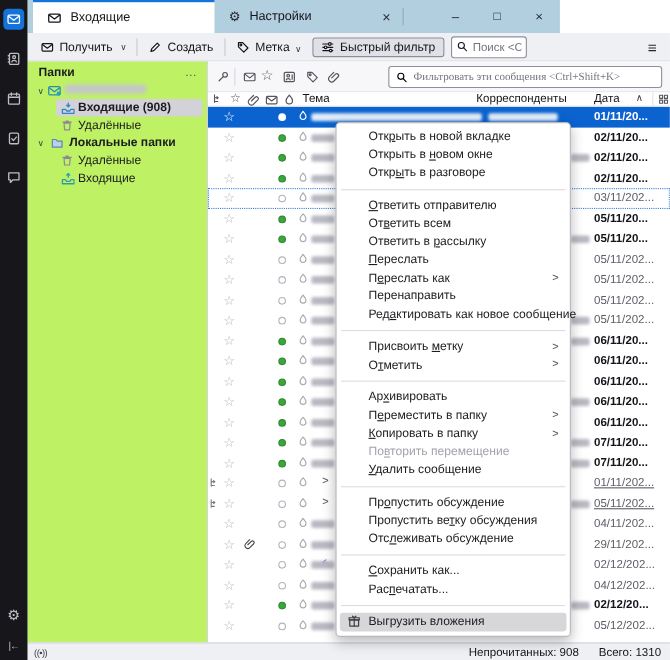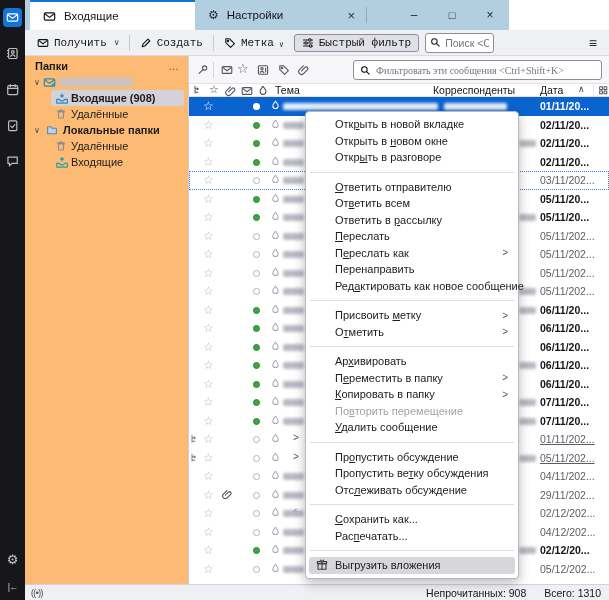--- a/index.html
+++ b/index.html
@@ -22,36 +22,36 @@
   .tab.active { left:5px; width:165px; background:#fff; border-top:2px solid #1373d9; padding-left:13px; gap:8px; }
   .tab.inactive { left:170px; width:170px; padding-left:13px; gap:8px; }
   .tab .close { margin-left:auto; margin-right:10px; font-size:13px; color:#2c2c33; }
   .tab-sep { position:absolute; left:341px; top:7px; width:1px; height:16px; background:#90aabd; }
   .win-controls { position:absolute; right:0; top:0; height:30px; display:flex; align-items:center; gap:0; }
   .win-btn { width:38px; text-align:center; font-size:12px; color:#26262c; }
   .win-btn.max { font-size:11px; }
 
   
   .toolbar { position:absolute; left:25px; top:30px; width:584px; height:26px; background:#eff0f3; border-bottom:1px solid #d9d9e0; display:flex; align-items:center; font-size:11px; color:#15141a; padding:0 6px 0 8px; }
-  .tb-btn { display:flex; align-items:flex-end; gap:5px; padding:3px 4px; border-radius:3px; white-space:nowrap;font-family:Liberation Mono, monospace; }
+  .tb-btn { display:flex; align-items:flex-end; gap:5px; padding:3px 4px; border-radius:3px; white-space:nowrap; }
   .tb-caret { font-size:8px; color:#3c3c44; padding:3px 3px; }
   .tb-sep { width:1px; height:16px; background:#c9c9d2; margin:0 6px; }
   .tb-btn.qf-toggle { border:1px solid #8f8f9b; background:#e0e0e7; padding:2px 7px; margin-left:6px; }
   .tb-search { display:flex; align-items:center; gap:4px; width:69px; height:20px; border:1px solid #8f8f9b; border-radius:3px; background:#fff; margin-left:6px; padding:0 4px; overflow:hidden; }
   .tb-search input { border:none; outline:none; width:100%; font-size:10.5px; font-family:"Liberation Sans",sans-serif; color:#15141a; background:transparent; }
   .tb-search input::placeholder { color:#757580; }
   .tb-ldm { margin-left:9px; }
   .tb-spacer { flex:1; }
   .hamburger { font-size:14px; color:#26262c; padding:0 6px; }
 
   
   .content { position:absolute; left:25px; top:56px; width:584px; height:528px; display:flex; }
 
   
-  .folder-pane { width:164px; border-right:1px solid #cfcfd7; background:#fdba74; font-size:11px; color:#1b1b20; flex:none; }
+  .folder-pane { width:164px; border-right:1px solid #cfcfd7; background:#bef264; font-size:11px; color:#1b1b20; flex:none; }
   .fp-header { height:18px; display:flex; align-items:center; padding:2px 8px 0 10px; }
   .fp-title { font-weight:bold; font-size:11px; }
   .fp-more { margin-left:auto; color:#55555e; letter-spacing:1px; }
   .fp-row { position:relative; height:16px; display:flex; align-items:center; }
   .fp-row .band { position:absolute; left:26px; right:4px; top:0; bottom:0; background:#d2d2d8; border-radius:3px; }
   .fp-exp { position:absolute; left:7px; width:10px; font-size:8px; color:#45454e; text-align:center; z-index:2; }
   .fp-ic { position:absolute; z-index:2; display:flex; }
   .fp-label { position:absolute; z-index:2; white-space:nowrap; }
   .fp-label.bold { font-weight:bold; }
   .blur-blob { background:#c4c4cc; filter:blur(2px); border-radius:2px; }

